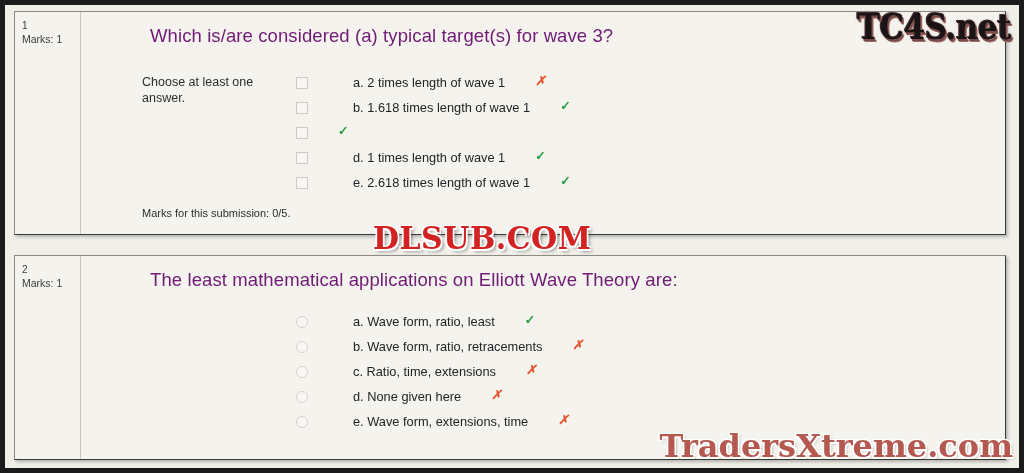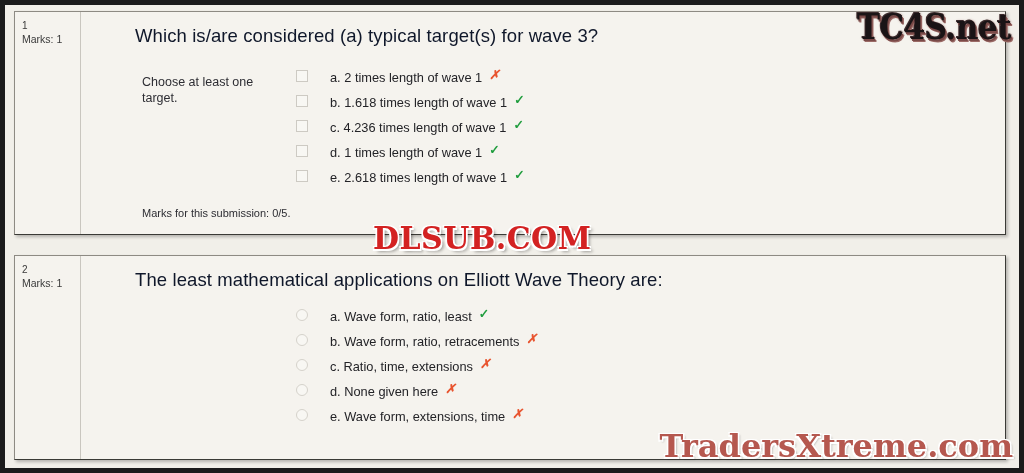--- a/index.html
+++ b/index.html
@@ -76,24 +76,24 @@
   .q-marks {
     font-size: 10.5px;
     color: #3a3a3a;
     line-height: 14px;
     white-space: nowrap;
   }
 
   
   .q-title {
     position: absolute;
-    left: 120px;
+    left: 135px;
     top: 13px;
     font-size: 18.5px;
-    color: #0f172a;
+    color: #701a75;
     letter-spacing: 0.1px;
     white-space: nowrap;
   }
 
   
   .q-instruction {
     position: absolute;
     left: 127px;
     width: 150px;
     font-size: 12.5px;
@@ -106,21 +106,22 @@
   .answers {
     position: absolute;
     left: 281px;
     right: 8px;
   }
 
   .answer-row {
     position: relative;
     height: 25px;
     display: flex;
-    align-items: flex-start;
+    align-items: center;
+    gap: 23px;
   }
 
   .opt-box {
     width: 12px;
     height: 12px;
     flex: 0 0 12px;
     border: 1px solid #cdcac3;
     background: #f8f7f3;
     box-sizing: border-box;
   }
@@ -221,39 +222,38 @@
     <div class="question-block" id="q1">
       <div class="q-inner">
 
         <div class="q-info">
           <div class="q-num">1</div>
           <div class="q-marks">Marks: 1</div>
         </div>
 
         <div class="q-title">Which is/are considered (a) typical target(s) for wave 3?</div>
 
-        <div class="q-instruction">Choose at least one target.</div>
+        <div class="q-instruction">Choose at least one answer.</div>
 
         <div class="answers" style="top:58px;">
 
           <div class="answer-row">
             <span class="opt-box"></span>
             <span class="answer-text">a. 2 times length of wave 1</span>
             <span class="mark wrong">✗</span>
           </div>
 
           <div class="answer-row">
             <span class="opt-box"></span>
             <span class="answer-text">b. 1.618 times length of wave 1</span>
             <span class="mark correct">✓</span>
           </div>
 
           <div class="answer-row">
             <span class="opt-box"></span>
-            <span class="answer-text">c. 4.236 times length of wave 1</span>
             <span class="mark correct">✓</span>
           </div>
 
           <div class="answer-row">
             <span class="opt-box"></span>
             <span class="answer-text">d. 1 times length of wave 1</span>
             <span class="mark correct">✓</span>
           </div>
 
           <div class="answer-row">

